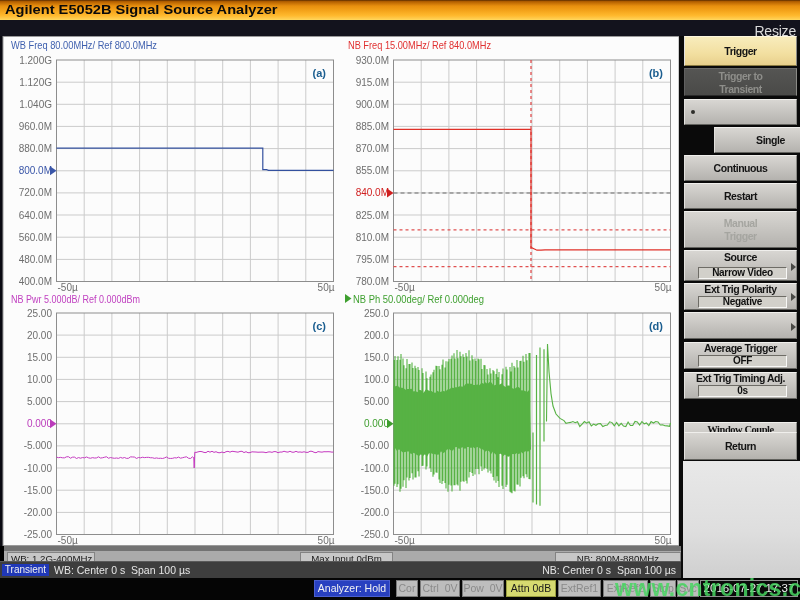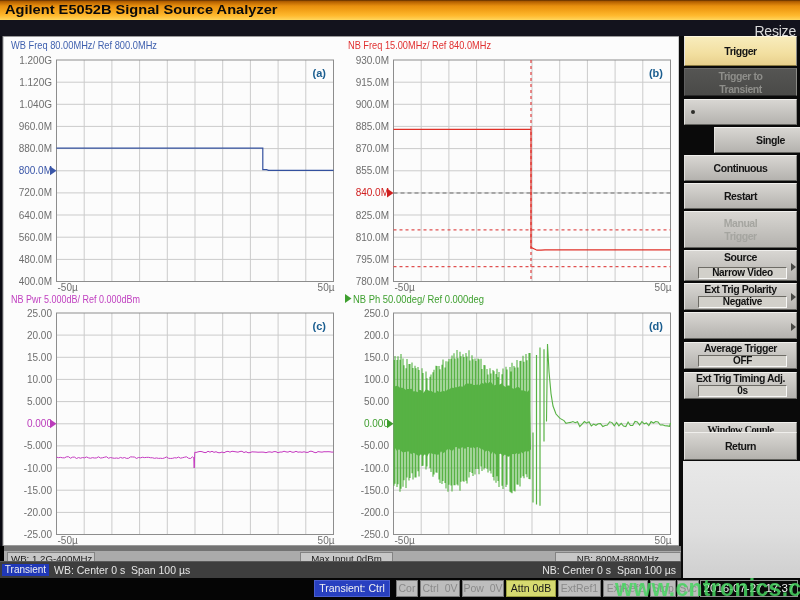--- a/index.html
+++ b/index.html
@@ -259,21 +259,21 @@
   <div class="r1b" style="left:3px;width:83px;padding-left:3px;">WB: 1.2G-400MHz</div>
   <div class="r1b" style="left:296px;width:91px;text-align:center;">Max Input 0dBm</div>
   <div class="r1b" style="left:551px;width:124px;text-align:center;">NB: 800M-880MHz</div>
 </div>
 <div id="row2">
   <div class="tbox">Transient</div>
   <div class="t1">WB: Center 0 s&nbsp; Span 100 µs</div>
   <div class="t2">NB: Center 0 s&nbsp; Span 100 µs&nbsp;</div>
 </div>
 <div id="row3">
-  <div class="r3b" style="left:314px;width:74px;background:#2840c0;border-color:#4a5ecf;color:#f2f2f2;">Transient: Ctrl</div>
+  <div class="r3b" style="left:314px;width:74px;background:#2840c0;border-color:#4a5ecf;color:#f2f2f2;">Analyzer: Hold</div>
   <div class="r3b" style="left:396px;width:20px;">Cor</div>
   <div class="r3b" style="left:420px;width:38px;">Ctrl&nbsp; 0V</div>
   <div class="r3b" style="left:462px;width:40px;">Pow&nbsp; 0V</div>
   <div class="r3b" style="left:506px;width:48px;background:#d6da70;border-color:#9a9e40;color:#1a1a1a;">Attn 0dB</div>
   <div class="r3b" style="left:558px;width:41px;">ExtRef1</div>
   <div class="r3b" style="left:603px;width:43px;">ExtRef2</div>
   <div class="r3b" style="left:650px;width:24px;">Stop</div>
   <div class="r3b" style="left:677px;width:20px;">Svc</div>
   <div class="r3b" style="left:700px;width:96px;background:#0a0a0a;border-color:#909090;color:#f2f2f2;font-size:11.5px;">2016-07-27 17:37</div>
 </div>

